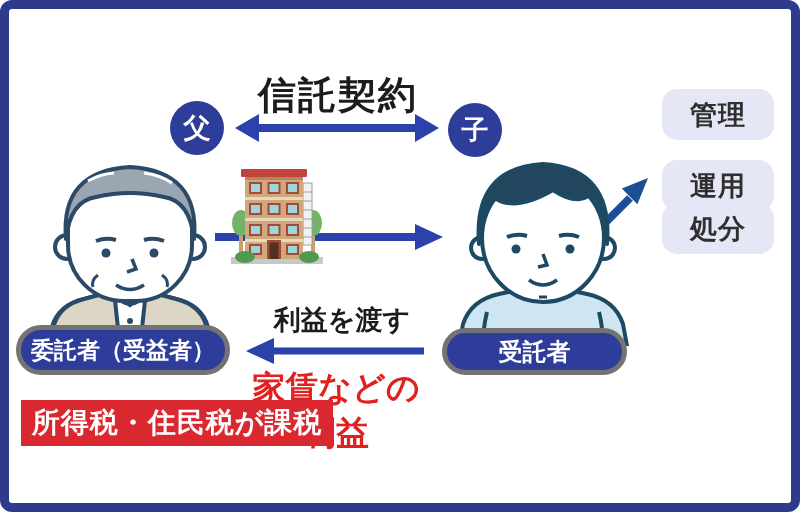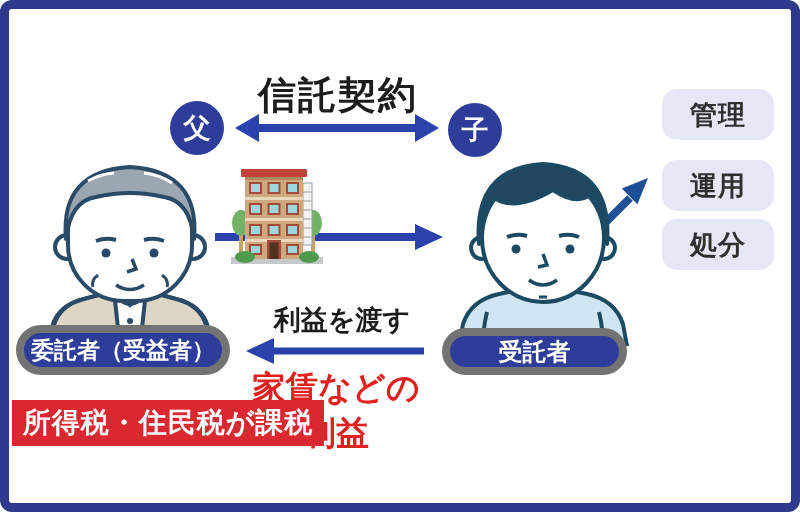--- a/index.html
+++ b/index.html
@@ -25,31 +25,31 @@
     display:flex;align-items:center;justify-content:center;
     font-size:27px;font-weight:700;z-index:5;
   }
   .duty-box{
     left:662px;width:112px;height:51px;border-radius:15px;
     background:var(--duty-box-bg,#e5e7f6);color:var(--duty-text,#2f2f2f);
     display:flex;align-items:center;justify-content:center;
     font-size:27px;font-weight:700;letter-spacing:1px;
   }
   .pill{
-    box-sizing:border-box;border:8px solid #737373;
+    box-sizing:border-box;border:5px solid #737373;
     background:var(--primary-blue,#2d3d99);color:#fff;border-radius:26px;
     display:flex;align-items:center;justify-content:center;
     font-weight:700;z-index:10;
   }
   .label-strong{font-weight:900;color:var(--title-black,#1c1c1c);text-align:center;}
   .profit-note{
     font-weight:900;color:var(--red-text,#e0211f);text-align:center;
   }
   .tax-badge{
-    left:12px;top:400px;width:312px;height:46px;
+    left:21px;top:400px;width:312px;height:46px;
     background:var(--alert-red,#d9282f);color:#fff;
     display:flex;align-items:center;justify-content:center;
     font-size:28px;font-weight:800;letter-spacing:1px;z-index:10;
   }
   svg{display:block;}
 </style>
 </head>
 <body>
 
 <div class="stage">
@@ -71,21 +71,21 @@
       <polygon points="182,2 206,16 182,30" fill="var(--arrow-blue,#2b41ab)"></polygon>
     </svg>
   </div>
 
   <div class="abs duty-box" style="top:89px;">
     <span>管理</span>
   </div>
   <div class="abs duty-box" style="top:160px;">
     <span>運用</span>
   </div>
-  <div class="abs duty-box" style="top:203px;margin-top:16px;">
+  <div class="abs duty-box" style="top:203px;">
     <span>処分</span>
   </div>
 
   <div class="abs" style="left:576px;top:166px;">
     <svg width="92" height="84" viewBox="0 0 92 84">
       <line x1="10" y1="76" x2="54" y2="32" stroke="var(--diagonal-arrow-blue,#1d4f94)" stroke-width="8"></line>
       <polygon points="72,12 61.4,38.2 45.8,22.6" fill="var(--diagonal-arrow-blue,#1d4f94)"></polygon>
     </svg>
   </div>
 

